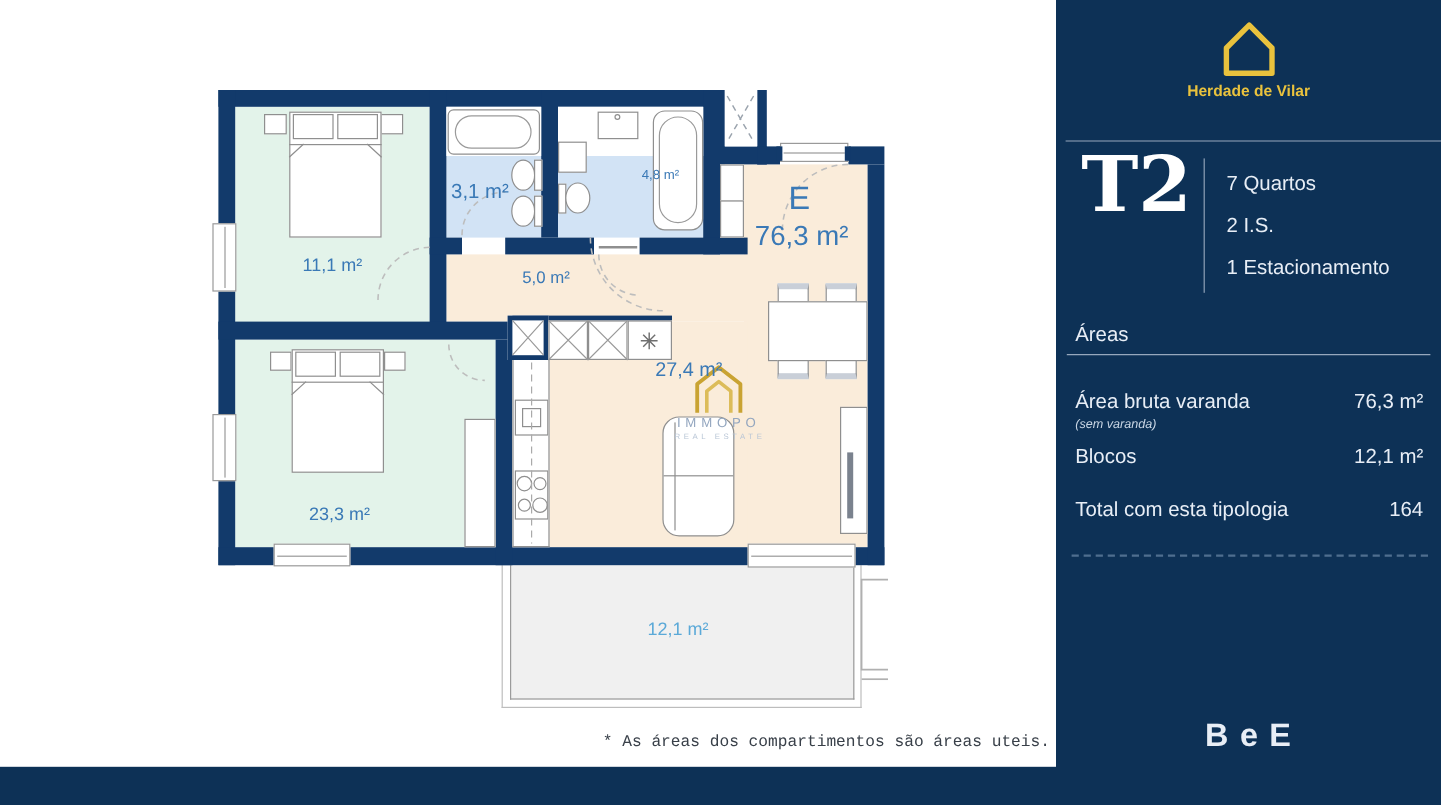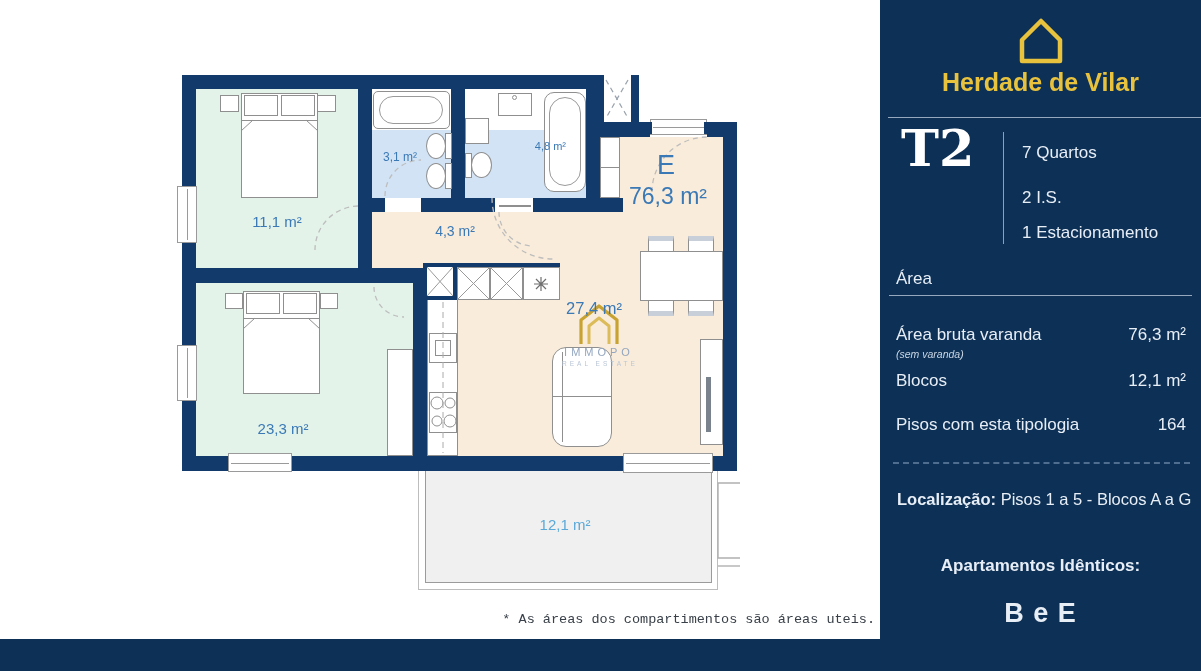--- a/index.html
+++ b/index.html
@@ -15,21 +15,21 @@
   .furn{background:#fff;border:1px solid #8f8f8f;}
   .thin{background:#fff;border:1px solid #9a9a9a;}
   .roomlabel{color:#3a79b6;text-align:center;white-space:nowrap;}
   .balcony-label{color:#5ba9d8;}
   svg.overlay{position:absolute;left:0;top:0;pointer-events:none;}
   
   #sidebar{position:absolute;left:880px;top:0;width:321px;height:671px;
            background:#0d3156;color:#e8eef6;}
   .sb-line{border-top:1px solid rgba(196,208,224,.75);}
   .sb-dash{border-top:2px dashed rgba(160,186,212,.45);}
-  .typology{font-family:"DejaVu Serif",serif;font-weight:bold;font-size:51px;color:#fff;line-height:1;}
+  .typology{font-family:"DejaVu Serif",serif;font-weight:bold;font-size:64px;color:#fff;line-height:1;}
   .feature{font-size:17px;color:#e8eef6;}
   .rowlabel,.rowvalue{font-size:17px;color:#e8eef6;white-space:nowrap;}
   .rownote{font-size:10.5px;font-style:italic;color:#c9d6e4;}
   .center{text-align:center;width:100%;}
   .bold{font-weight:bold;}
   #footnote{font-size:13.5px;color:#394049;white-space:nowrap;}
 </style>
 </head>
 <body>
 
@@ -191,68 +191,63 @@
 
       <g fill="none" stroke-linejoin="round">
         <path d="M 581,344 L 581,320 L 599,306 L 617,320 L 617,344" stroke="#c9a332" stroke-width="3.2"></path>
         <path d="M 589,344 L 589,326 L 599,318 L 609,326 L 609,344" stroke="#dcbc59" stroke-width="3"></path>
       </g>
       <text x="599" y="356" text-anchor="middle" font-size="11" letter-spacing="4" fill="#93a6bf" font-family="Liberation Sans, sans-serif">IMMOPO</text>
       <text x="600" y="366" text-anchor="middle" font-size="6.5" letter-spacing="3" fill="#b9c6d6" font-family="Liberation Sans, sans-serif">REAL ESTATE</text>
     </svg>
 
     <div class="abs roomlabel" style="left:237px;top:213px;width:80px;font-size:15px;">11,1 m²</div>
-    <div class="abs roomlabel" style="left:368px;top:150px;width:64px;font-size:12px;">3,1 m²</div>
+    <div class="abs roomlabel" style="left:368px;top:150px;width:64px;font-size:17px;">3,1 m²</div>
     <div class="abs roomlabel" style="left:496px;top:140px;width:70px;font-size:11px;text-align:right;">4,8 m²</div>
-    <div class="abs roomlabel" style="left:420px;top:223px;width:70px;font-size:14px;">4,3 m²</div>
-    <div class="abs roomlabel" style="left:557px;top:299px;width:74px;font-size:16.5px;">27,4 m²</div>
+    <div class="abs roomlabel" style="left:420px;top:223px;width:70px;font-size:14px;">5,0 m²</div>
+    <div class="abs roomlabel" style="left:537px;top:299px;width:74px;font-size:16.5px;">27,4 m²</div>
     <div class="abs roomlabel" style="left:640px;top:150px;width:52px;font-size:27px;">E</div>
     <div class="abs roomlabel" style="left:622px;top:183px;width:92px;font-size:23px;">76,3 m²</div>
     <div class="abs roomlabel" style="left:243px;top:420px;width:80px;font-size:15px;">23,3 m²</div>
     <div class="abs roomlabel balcony-label" style="left:527px;top:516px;width:76px;font-size:15px;">12,1 m²</div>
 
     <div class="abs" id="footnote" style="right:326px;top:612px;font-family:Liberation Mono, monospace;">* As áreas dos compartimentos são áreas uteis.</div>
   </div>
 
   <div class="abs" style="left:0;top:639px;width:1201px;height:32px;background:#0d3156;"></div>
 
   <div id="sidebar">
 
     <svg class="abs" style="left:139px;top:16px;" width="44" height="48" viewBox="0 0 44 48">
       <path d="M 22,5 L 41,24 L 41,45 L 3,45 L 3,24 Z" fill="none" stroke="#e9c23d" stroke-width="4.5" stroke-linejoin="round"></path>
     </svg>
-    <div class="abs center" style="left:0;top:68px;color:#e9c23d;font-weight:bold;font-size:25px;">Herdade de Vilar</div>
+    <div class="abs center" style="left:0;top:68px;color:#e9c23d;font-weight:bold;font-size:13px;">Herdade de Vilar</div>
 
     <div class="abs sb-line" style="left:8px;top:117px;width:313px;"></div>
 
     <div class="abs typology" style="left:21px;top:123px;">T2</div>
     <div class="abs" style="left:123px;top:132px;width:1px;height:112px;background:rgba(196,208,224,.7);"></div>
     <div class="abs" style="left:142px;top:143px;">
       <div class="feature">7 Quartos</div>
-      <div class="feature" style="margin-top:25px;">2 I.S.</div>
+      <div class="feature" style="margin-top:15px;">2 I.S.</div>
       <div class="feature" style="margin-top:15px;">1 Estacionamento</div>
     </div>
 
-    <div class="abs" style="left:16px;top:269px;font-size:17px;">Área</div>
+    <div class="abs" style="left:16px;top:269px;font-size:17px;">Áreas</div>
     <div class="abs sb-line" style="left:9px;top:295px;width:303px;"></div>
 
     <div class="abs rowlabel" style="left:16px;top:325px;">Área bruta varanda</div>
     <div class="abs rowvalue" style="right:15px;top:325px;">76,3 m²</div>
     <div class="abs rownote" style="left:16px;top:348px;">(sem varanda)</div>
 
     <div class="abs rowlabel" style="left:16px;top:371px;">Blocos</div>
     <div class="abs rowvalue" style="right:15px;top:371px;">12,1 m²</div>
 
-    <div class="abs rowlabel" style="left:16px;top:415px;">Pisos com esta tipologia</div>
+    <div class="abs rowlabel" style="left:16px;top:415px;">Total com esta tipologia</div>
     <div class="abs rowvalue" style="right:15px;top:415px;">164</div>
 
     <div class="abs sb-dash" style="left:13px;top:462px;width:297px;"></div>
 
-    <div class="abs" style="left:17px;top:490px;font-size:16.5px;white-space:nowrap;">
-      <span class="bold">Localização:</span>
-      <span>Pisos 1 a 5 - Blocos A a G</span>
-    </div>
-
-    <div class="abs center bold" style="left:0;top:556px;font-size:17px;">Apartamentos Idênticos:</div>
+
     <div class="abs center bold" style="left:0;top:598px;font-size:27px;letter-spacing:1px;">B e E</div>
   </div>
 
 </div>
 
 </body></html>

